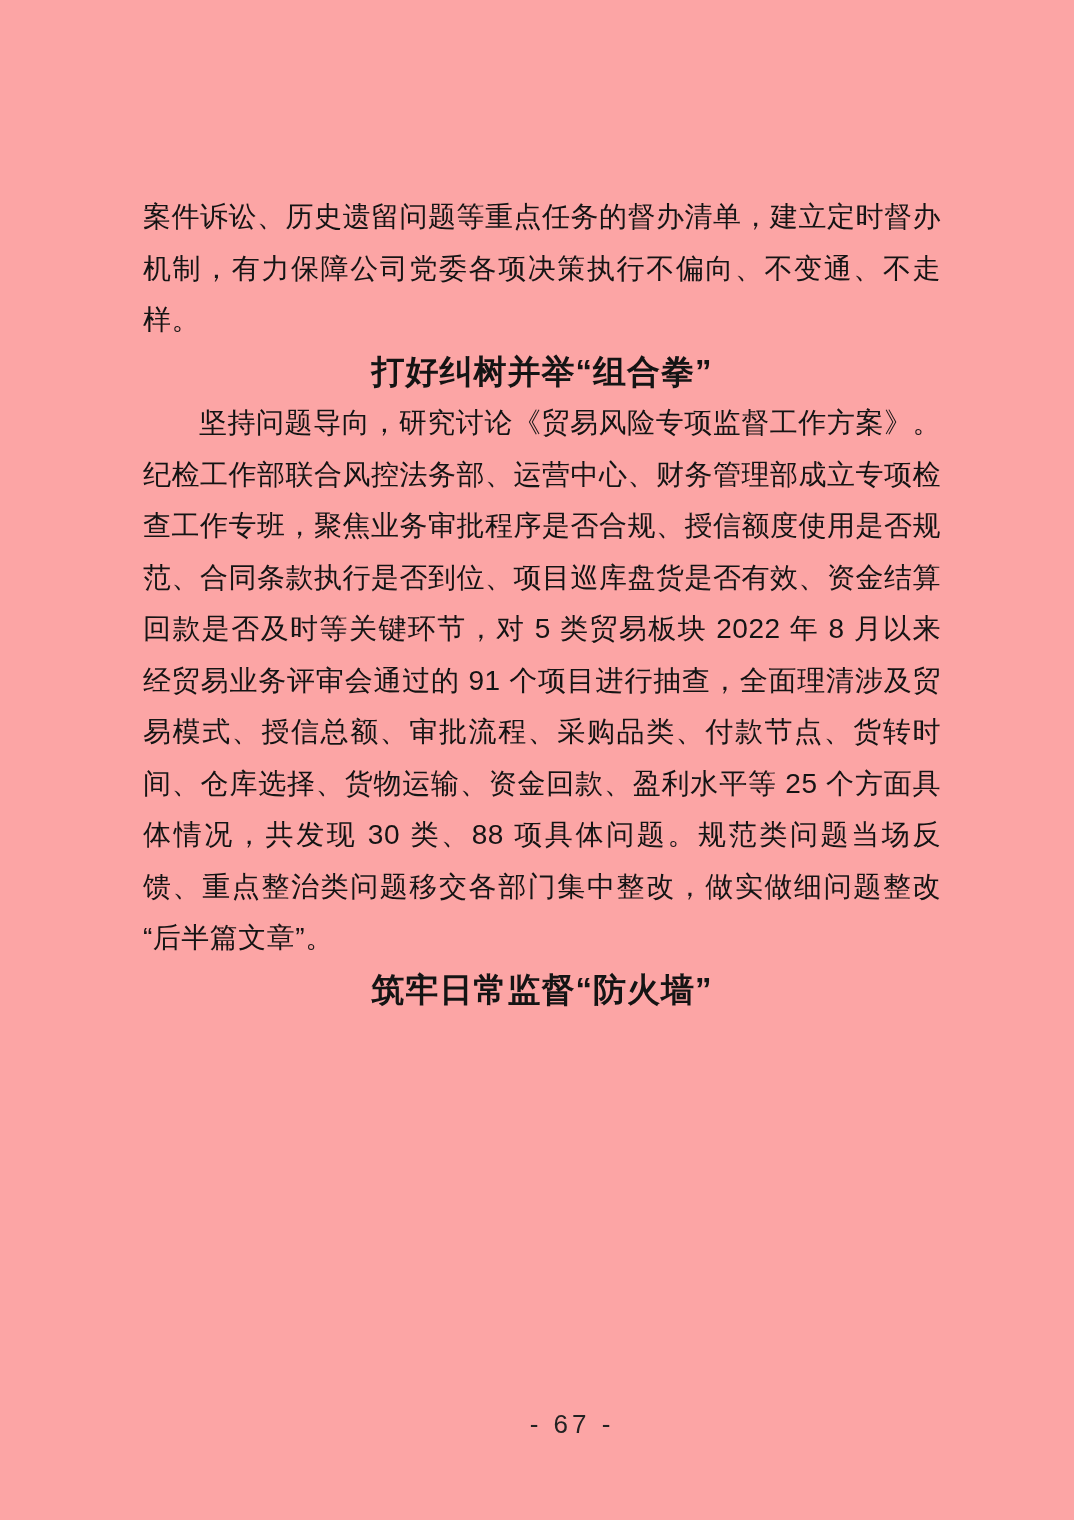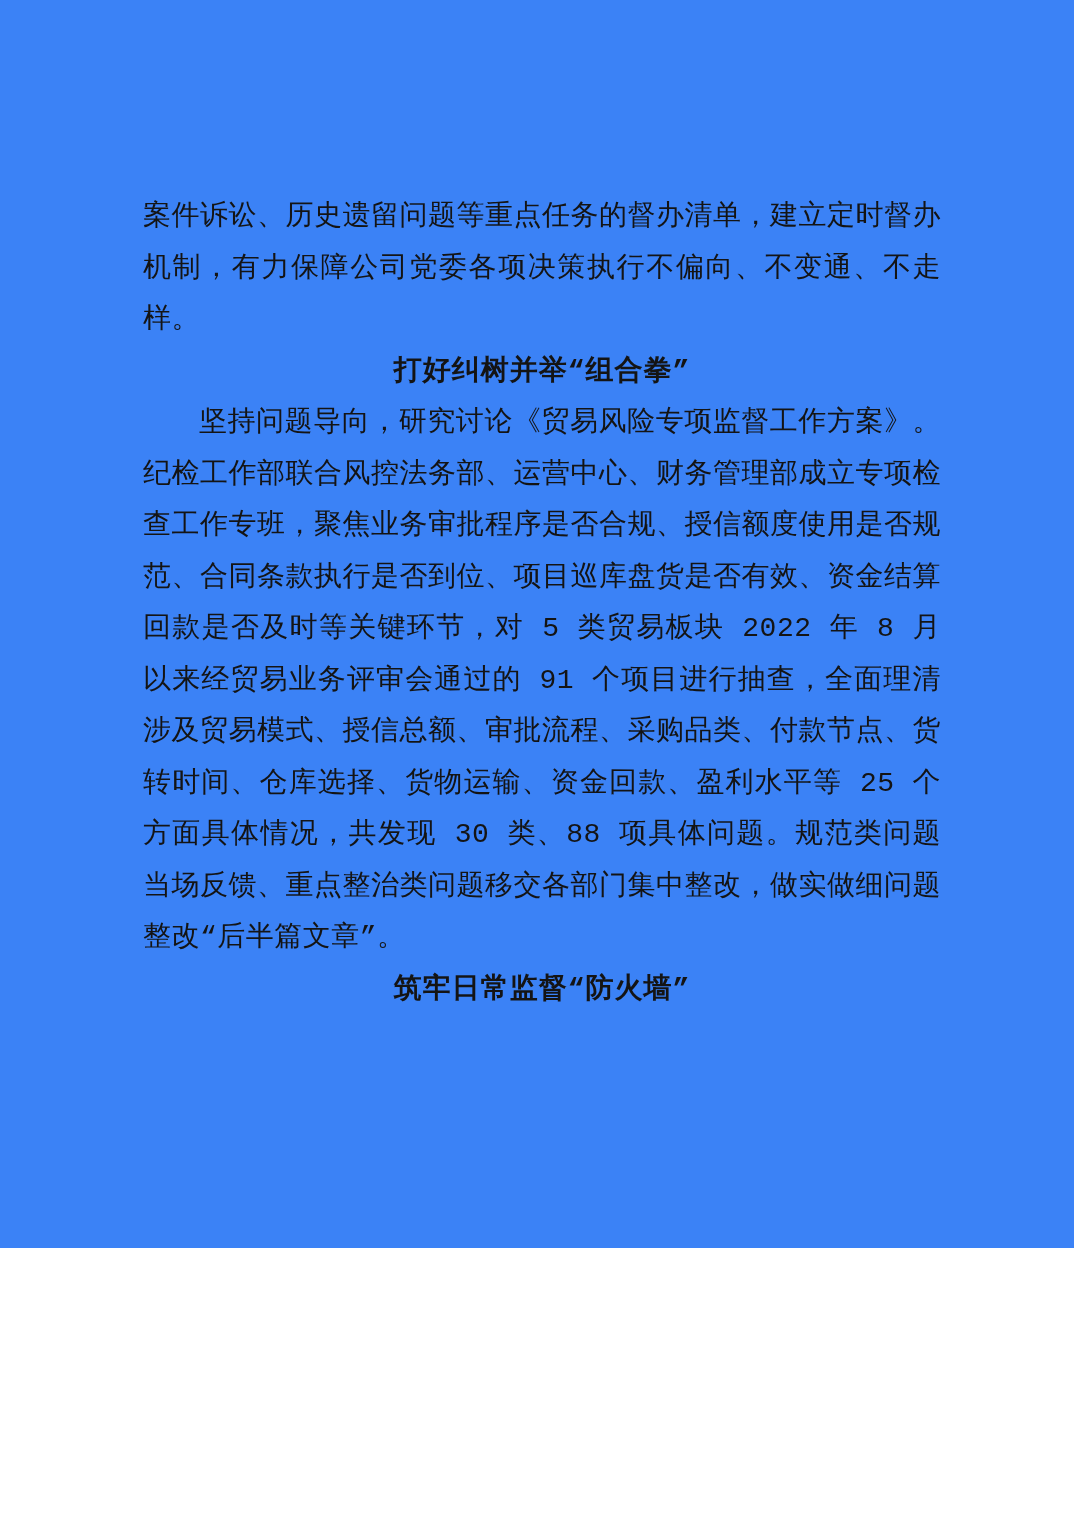--- a/index.html
+++ b/index.html
@@ -3,24 +3,24 @@
 <meta charset="utf-8">
 <style>
   html, body {
     margin: 0;
     padding: 0;
     background: #ffffff;
   }
   .page {
     position: relative;
     width: 1074px;
-    height: 1248px;
-    background: #3b82f6;
+    height: 1520px;
+    background: #fca5a5;
     overflow: hidden;
-    font-family: Liberation Mono, monospace;
+    font-family: Liberation Sans, sans-serif;
     color: #141414;
   }
   .content {
     position: absolute;
     left: 143px;
     top: 191px;
     width: 798px;
     font-size: 28px;
     line-height: 51.5px;
     text-align: justify;
@@ -29,21 +29,21 @@
   .para {
     margin: 0;
     padding: 0;
   }
   .para.indent {
     text-indent: 2em;
   }
   .heading {
     margin: 0;
     padding: 0;
-    font-size: 28px;
+    font-size: 33px;
     line-height: 51.5px;
     font-weight: 700;
     text-align: center;
     letter-spacing: 1px;
   }
   .footer {
     position: absolute;
     left: 0;
     top: 1404px;
     width: 100%;

